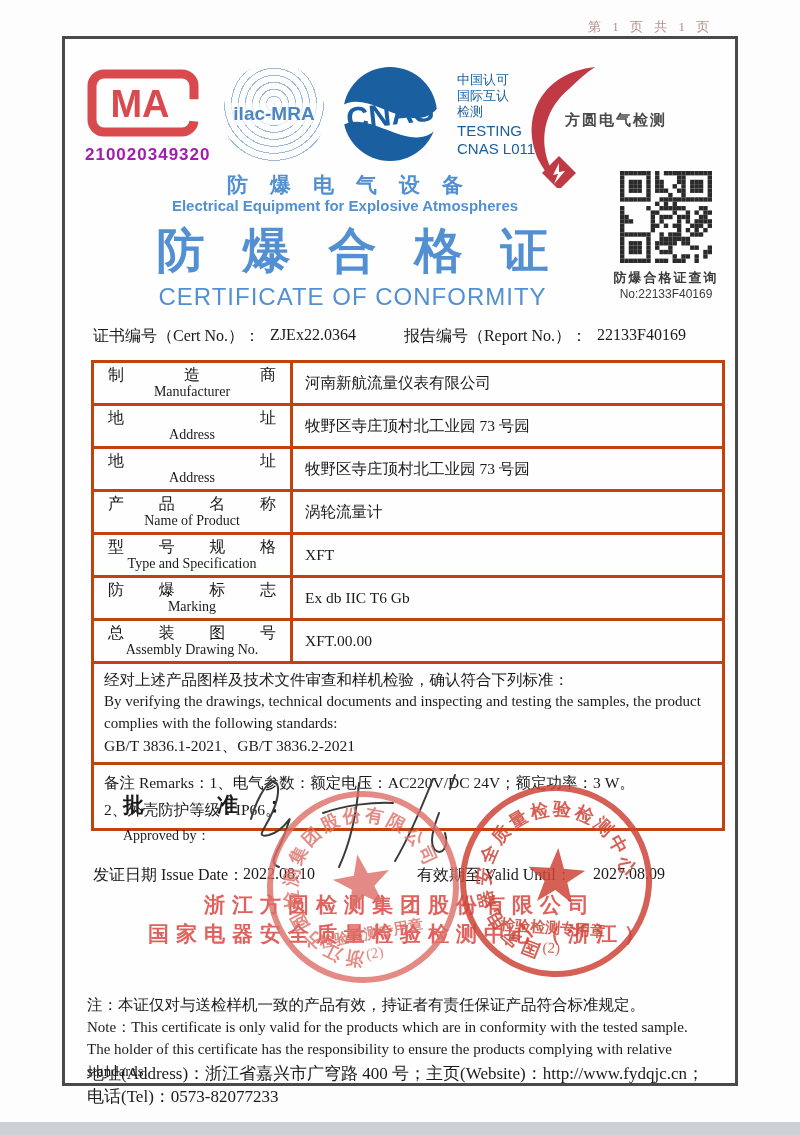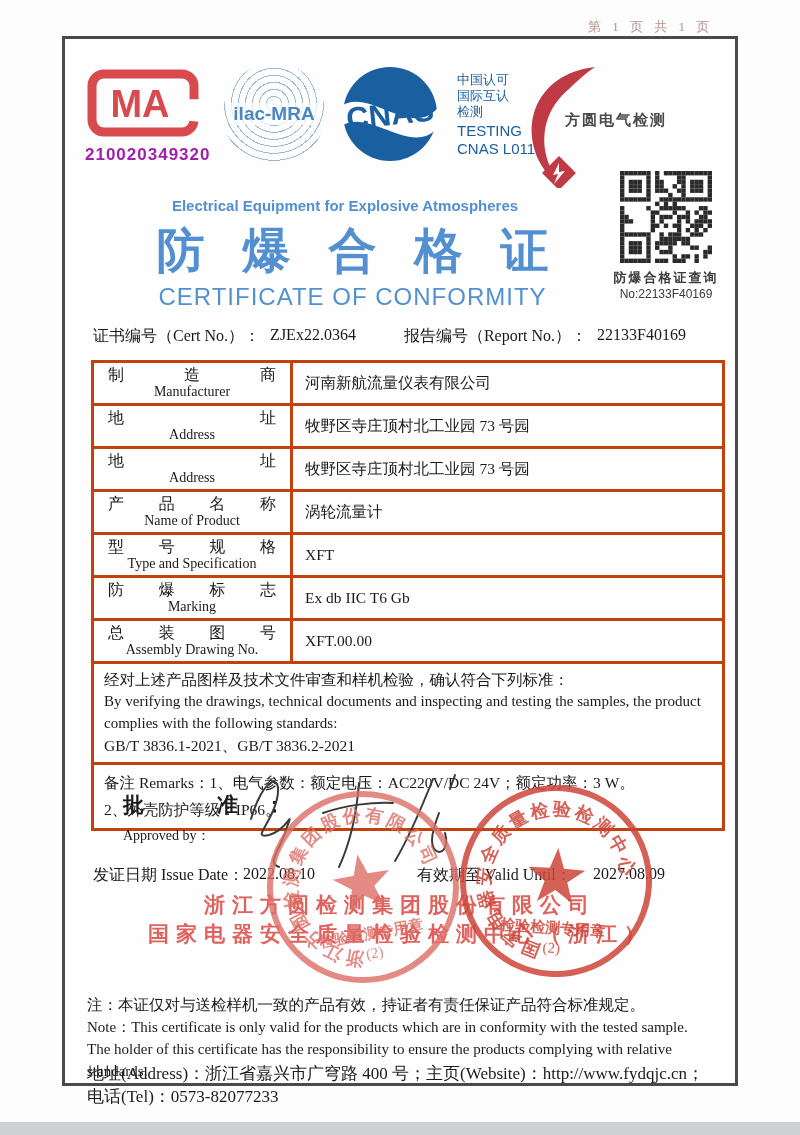--- a/index.html
+++ b/index.html
@@ -335,20 +335,21 @@
           <rect x="43.81" y="87.62" width="4.38" height="4.38" fill="#2a2a2a"></rect>
           <rect x="52.57" y="87.62" width="4.38" height="4.38" fill="#2a2a2a"></rect>
           <rect x="56.95" y="87.62" width="4.38" height="4.38" fill="#2a2a2a"></rect>
           <rect x="61.33" y="87.62" width="4.38" height="4.38" fill="#2a2a2a"></rect>
           <rect x="74.48" y="87.62" width="4.38" height="4.38" fill="#2a2a2a"></rect>
         </svg>
       <div class="qr-cap">防爆合格证查询</div>
       <div class="qr-no">No:22133F40169</div>
     </div>
 
+    <div class="t1">防爆电气设备</div>
     <div class="t2">Electrical Equipment for Explosive Atmospheres</div>
     <div class="t3">防爆合格证</div>
     <div class="t4">CERTIFICATE OF CONFORMITY</div>
 
     <div class="cert-line">
       <span>证书编号（Cert No.）：</span>
       <span class="val">ZJEx22.0364</span>
       <span class="lbl2">报告编号（Report No.）：</span>
       <span class="val">22133F40169</span>
     </div>

